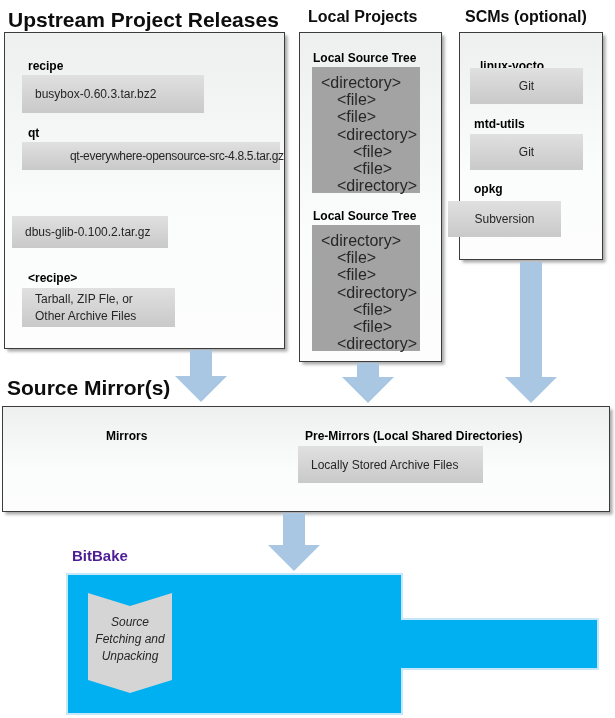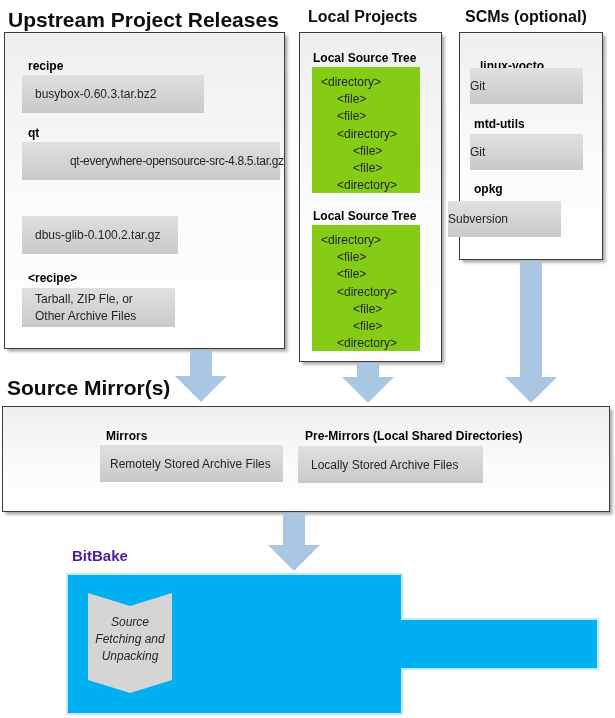--- a/index.html
+++ b/index.html
@@ -15,25 +15,25 @@
     box-shadow:2.5px 2.5px 3px rgba(0,0,0,0.35);
     box-sizing:border-box;
   }
   .lbl{position:absolute;font-weight:bold;font-size:12px;color:#000;white-space:nowrap;}
   .ibox{
     position:absolute;background:linear-gradient(180deg,#e0e0e0 0%,#c9c9c9 100%);
     font-size:12px;color:#262626;display:flex;align-items:center;
     box-sizing:border-box;white-space:nowrap;
   }
   .ibox.left{padding-left:13px;}
-  .ibox.center{justify-content:flex-start;}
+  .ibox.center{justify-content:center;}
   .ibox .twoline{line-height:17px;white-space:pre-line;}
   .tight{letter-spacing:-0.3px;}
   .treebox{
-    position:absolute;background:#84cc16;font-size:12px;color:#262626;
+    position:absolute;background:#a3a3a3;font-size:16px;color:#262626;
     padding:7px 0 0 9px;line-height:17.2px;box-sizing:border-box;
   }
   .tline{white-space:nowrap;}
   .ind-0{padding-left:0;}
   .ind-1{padding-left:16px;}
   .ind-2{padding-left:32px;}
   .arrow{
     position:absolute;background:#a9c6e3;
     clip-path:polygon(15px 0,37px 0,37px calc(100% - 26px),52px calc(100% - 26px),26px 100%,0 calc(100% - 26px),15px calc(100% - 26px));
   }
@@ -53,26 +53,26 @@
 
   <div class="h1" style="left:8px;top:8px;">Upstream Project Releases</div>
   <div class="panel" style="left:4px;top:32px;width:281px;height:317px;"></div>
 
   <div class="lbl" style="left:28px;top:59px;">recipe</div>
   <div class="ibox left" style="left:22px;top:75px;width:182px;height:38px;">
     <span>busybox-0.60.3.tar.bz2</span>
   </div>
 
   <div class="lbl" style="left:28px;top:126px;">qt</div>
-  <div class="ibox left" style="left:22px;top:142px;width:258px;height:38px;padding-left:48px;">
+  <div class="ibox left" style="left:22px;top:142px;width:258px;height:28px;padding-left:48px;">
     <span class="tight">qt-everywhere-opensource-src-4.8.5.tar.gz</span>
   </div>
 
   <div class="lbl" style="left:28px;top:199px;margin-top:35px;">dbus</div>
-  <div class="ibox left" style="left:22px;top:216px;width:156px;height:38px;">
+  <div class="ibox left" style="left:12px;top:216px;width:156px;height:32px;">
     <span>dbus-glib-0.100.2.tar.gz</span>
   </div>
 
   <div class="lbl" style="left:28px;top:271px;">&lt;recipe&gt;</div>
   <div class="ibox left" style="left:22px;top:288px;width:153px;height:39px;">
     <span class="twoline"><span>Tarball, ZIP Fle, or</span><br><span>Other Archive Files</span></span>
   </div>
 
   <div class="h1" style="left:308px;top:8px;font-size:16px;">Local Projects</div>
   <div class="panel" style="left:299px;top:32px;width:143px;height:330px;"></div>
@@ -118,23 +118,20 @@
   </div>
 
   <div class="arrow" style="left:175px;top:350px;width:52px;height:52px;"></div>
   <div class="arrow" style="left:342px;top:363px;width:52px;height:40px;"></div>
   <div class="arrow" style="left:505px;top:262px;width:52px;height:141px;"></div>
 
   <div class="h1" style="left:7px;top:376px;">Source Mirror(s)</div>
   <div class="panel" style="left:2px;top:406px;width:608px;height:106px;"></div>
 
   <div class="lbl" style="left:106px;top:429px;">Mirrors</div>
-  <div class="ibox left" style="left:100px;top:445px;width:183px;height:37px;padding-left:10px;">
-    <span>Remotely Stored Archive Files</span>
-  </div>
 
   <div class="lbl" style="left:305px;top:429px;">Pre-Mirrors (Local Shared Directories)</div>
   <div class="ibox left" style="left:298px;top:446px;width:185px;height:37px;">
     <span>Locally Stored Archive Files</span>
   </div>
 
   <div class="arrow" style="left:268px;top:513px;width:52px;height:58px;"></div>
 
   <div class="h2" style="left:72px;top:547px;">BitBake</div>
   <div class="blue-rect" style="left:66px;top:573px;width:337px;height:142px;z-index:1;"></div>

